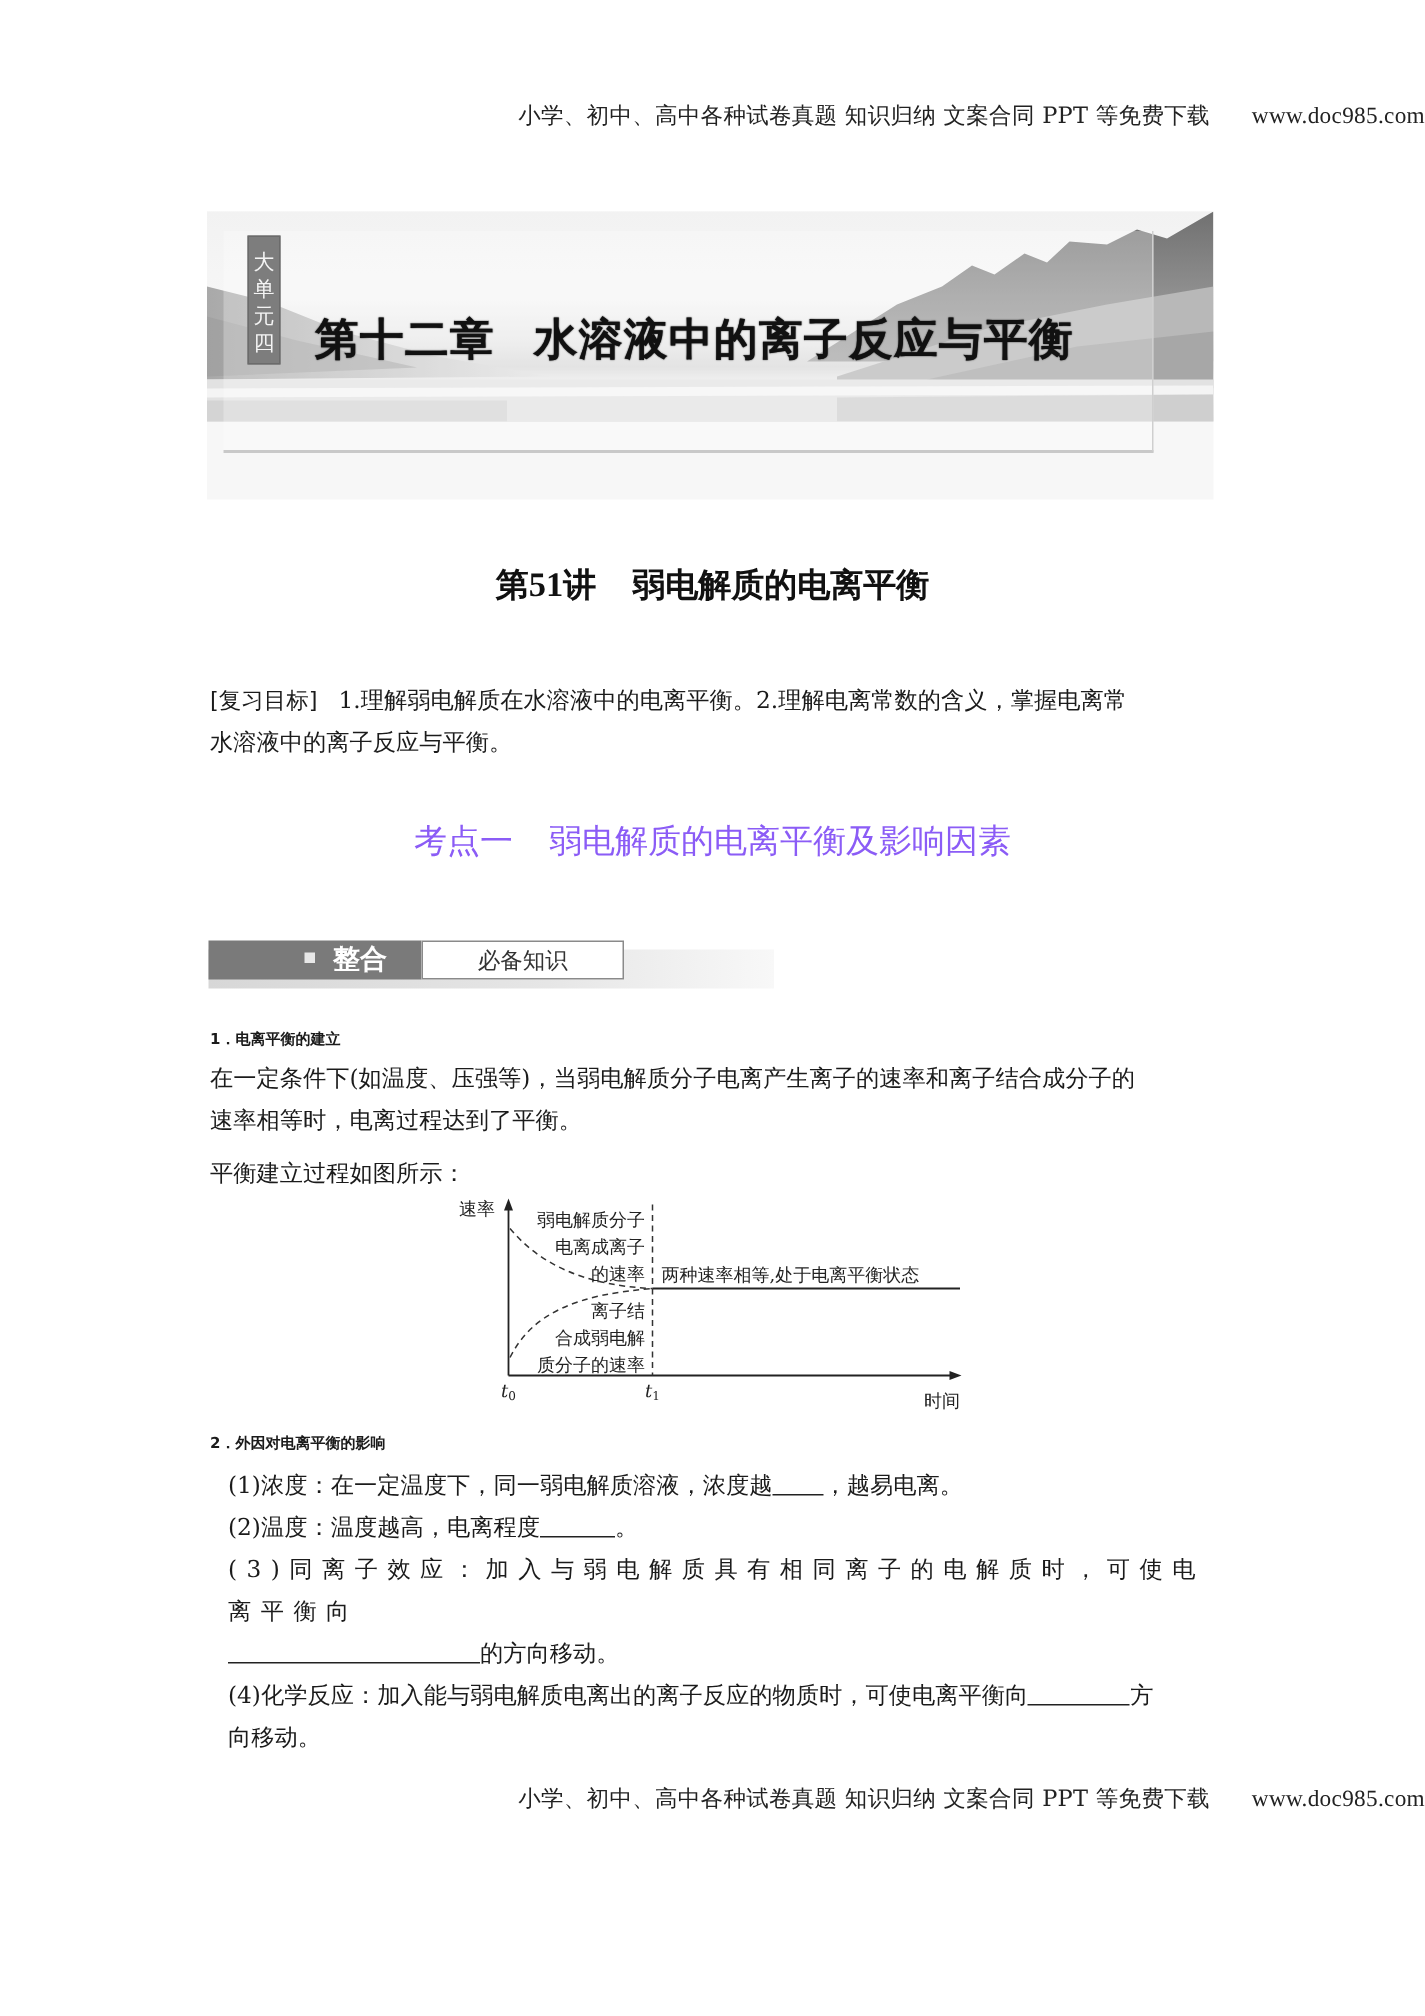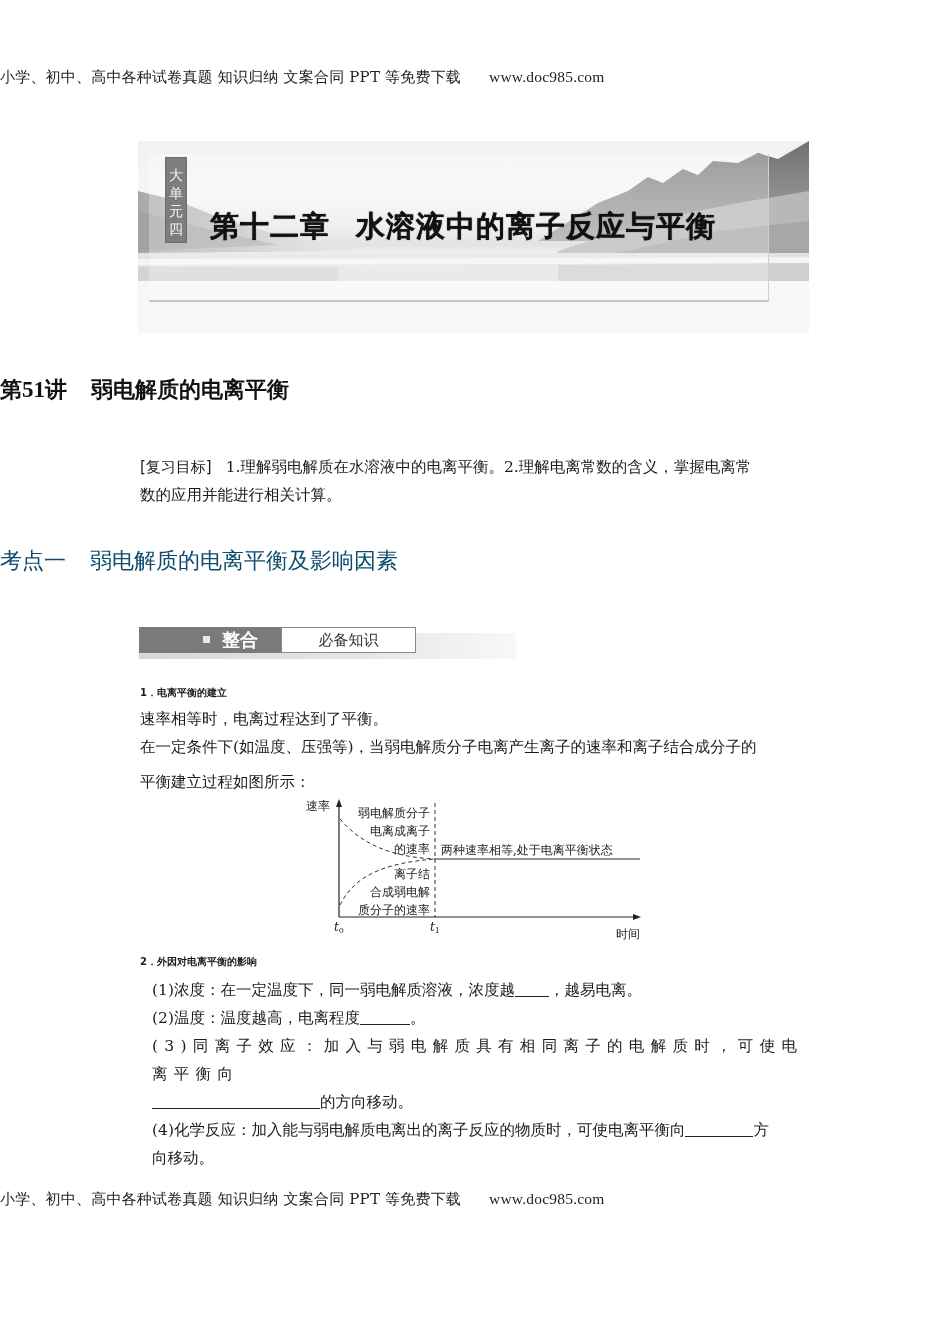--- a/index.html
+++ b/index.html
@@ -1,52 +1,52 @@
 <!DOCTYPE html>
 <html><head>
 <meta charset="utf-8">
 <style>
   * { box-sizing: border-box; margin: 0; padding: 0; }
   html, body { width: 950px; height: 1344px; background: #ffffff; overflow: hidden; }
   body { position: relative; font-family: "DejaVu Serif", "Liberation Serif", serif; color: #1a1a1a; }
 
-  .hf { position: absolute; left: 0; width: 950px; text-align: left; font-size: 15px; color: #222;
+  .hf { position: absolute; left: 0; width: 950px; text-align: right; font-size: 15px; color: #222;
         font-family: "DejaVu Serif", "Liberation Serif", serif; letter-spacing: 0.2px; }
   .hf .site { margin-left: 28px; font-family: "Liberation Serif", serif; font-size: 15.5px; }
   #header { top: 68px; }
   #footer { top: 1190px; }
 
   
   #banner { position: absolute; left: 138px; top: 141px; width: 671px; height: 192px; background: #f7f7f7; }
   #banner .scene { position: absolute; left: 0; top: 0; width: 671px; height: 140px;
      background: linear-gradient(180deg, #f2f2f2 0%, #f6f6f6 40%, #e8e8e8 62%, #d9d9d9 74%, #eeeeee 82%, #dcdcdc 92%, #cfcfcf 100%); overflow: hidden; }
   #banner .scene svg { position: absolute; left: 0; top: 0; }
   #banner .panel { position: absolute; left: 11px; top: 13px; width: 620px; height: 148px;
      background: rgba(255,255,255,0.28); border-right: 1px solid #cfcfcf; border-bottom: 2px solid #c9c9c9; }
   #banner .unit-tag { position: absolute; left: 27px; top: 16px; width: 22px; height: 86px; background: #7d7d7d;
      color: #f4f4f4; font-family: "DejaVu Sans", sans-serif; font-size: 14px; line-height: 18px; text-align: center;
      padding-top: 8px; border: 1px solid #6b6b6b; }
   #banner .unit-tag span { display: block; }
   #banner .chapter { position: absolute; left: 72px; top: 66px; font-family: "DejaVu Sans", sans-serif; font-weight: bold;
      font-size: 29px; color: #111; letter-spacing: 1px; white-space: nowrap; text-shadow: 0 0 1px #000; }
   #banner .chapter .gap { display: inline-block; width: 26px; }
 
-  .title-lecture { position: absolute; top: 375px; left: 0; width: 950px; 
+  .title-lecture { position: absolute; top: 375px; left: 0; width: 950px; text-align: center;
      font-family: "DejaVu Sans", sans-serif; font-weight: bold; font-size: 22px; color: #111; }
   .title-lecture .num { font-family: "Liberation Serif", serif; font-size: 23px; }
   .title-lecture .gap { display: inline-block; width: 24px; }
 
   .para { position: absolute; left: 140px; width: 670px; font-size: 15.5px; line-height: 28px; color: #1b1b1b; }
   .para .bold { font-family: "DejaVu Sans", sans-serif; font-weight: bold; font-size: 10px; }
 
   #goals { top: 453px; }
   #goals .label { font-family: "DejaVu Sans", sans-serif; font-size: 15px; margin-right: 14px; }
 
-  .title-point { position: absolute; top: 546px; left: 0; width: 950px; text-align: left;
-     font-family: "DejaVu Sans", sans-serif; font-size: 22px; color: #0c4a6e; }
+  .title-point { position: absolute; top: 546px; left: 0; width: 950px; text-align: center;
+     font-family: "DejaVu Sans", sans-serif; font-size: 22px; color: #8b5cf6; }
   .title-point .gap { display: inline-block; width: 24px; }
 
   
   #integrate { position: absolute; left: 139px; top: 627px; width: 377px; height: 32px; }
   #integrate .fade { position: absolute; left: 0; top: 6px; width: 377px; height: 26px;
      background: linear-gradient(90deg, #d7d7d7 0%, #e6e6e6 60%, #f8f8f8 100%); }
   #integrate .dark { position: absolute; left: 0; top: 0; width: 142px; height: 26px; background: #7a7a7a;
      color: #fff; font-family: "DejaVu Sans", sans-serif; font-weight: bold; font-size: 18px; line-height: 26px; padding-left: 64px; }
   #integrate .dark .sq { display: inline-block; width: 7px; height: 7px; background: #e8e8e8; margin-right: 12px; vertical-align: 3px; }
   #integrate .light { position: absolute; left: 142px; top: 0; width: 135px; height: 26px; background: #fff;
@@ -109,37 +109,37 @@
     <span>第十二章</span><span class="gap"></span><span>水溶液中的离子反应与平衡</span>
   </div>
 </div>
 
 <div class="title-lecture">
   <span>第</span><span class="num">51</span><span>讲</span><span class="gap"></span><span>弱电解质的电离平衡</span>
 </div>
 
 <div id="goals" class="para">
   <div><span class="label">[复习目标]</span><span>1.理解弱电解质在水溶液中的电离平衡。2.理解电离常数的含义，掌握电离常</span></div>
-  <div>数的应用并能进行相关计算。</div>
+  <div>水溶液中的离子反应与平衡。</div>
 </div>
 
 <div class="title-point">
   <span>考点一</span><span class="gap"></span><span>弱电解质的电离平衡及影响因素</span>
 </div>
 
 <div id="integrate">
   <div class="fade"></div>
   <div class="dark"><span class="sq"></span><span>整合</span></div>
   <div class="light">必备知识</div>
 </div>
 
 <div id="s1-head" class="para"><span class="bold">1．电离平衡的建立</span></div>
 <div id="s1-body" class="para">
+  <div>在一定条件下(如温度、压强等)，当弱电解质分子电离产生离子的速率和离子结合成分子的</div>
   <div>速率相等时，电离过程达到了平衡。</div>
-  <div>在一定条件下(如温度、压强等)，当弱电解质分子电离产生离子的速率和离子结合成分子的</div>
 </div>
 <div id="s1-fig" class="para">平衡建立过程如图所示：</div>
 
 <div id="chart">
   <svg width="360" height="150" viewBox="0 0 360 150">
 
     <line x1="39" y1="122" x2="39" y2="10" stroke="#222" stroke-width="1.2"></line>
     <polygon points="39,4 36,12 42,12" fill="#222"></polygon>
     <line x1="39" y1="122" x2="335" y2="122" stroke="#222" stroke-width="1.2"></line>
     <polygon points="341,122 333,119 333,125" fill="#222"></polygon>

